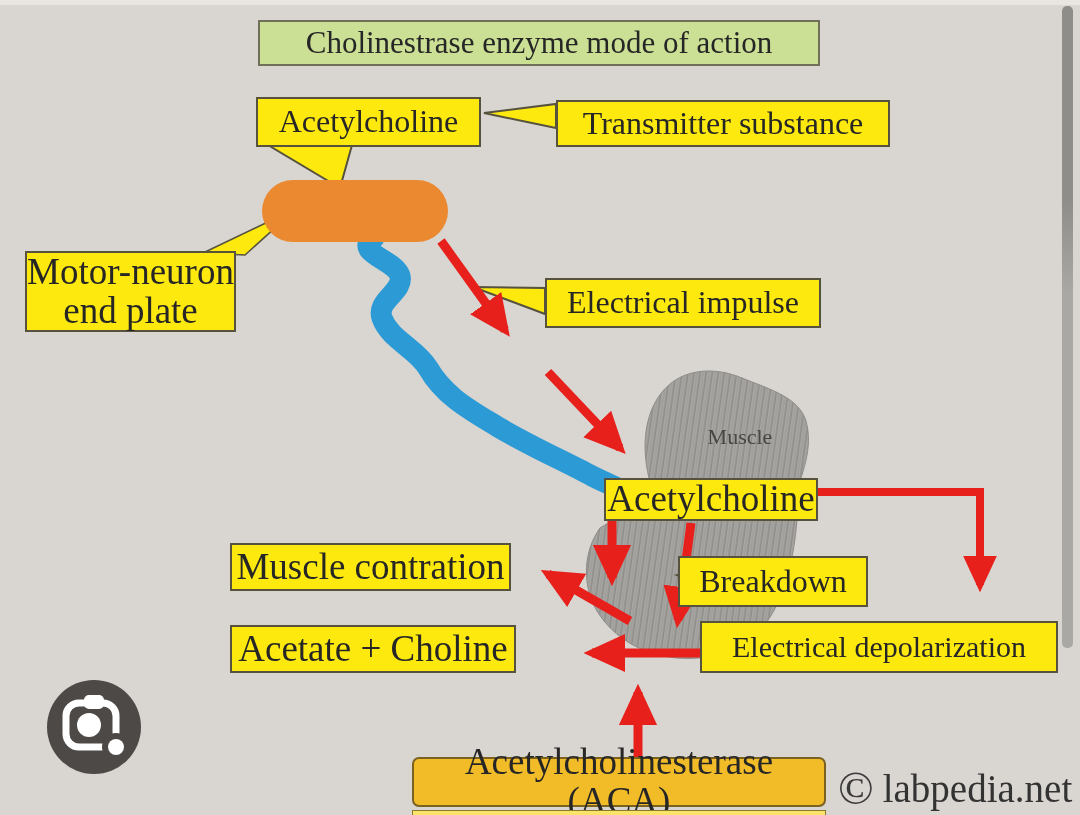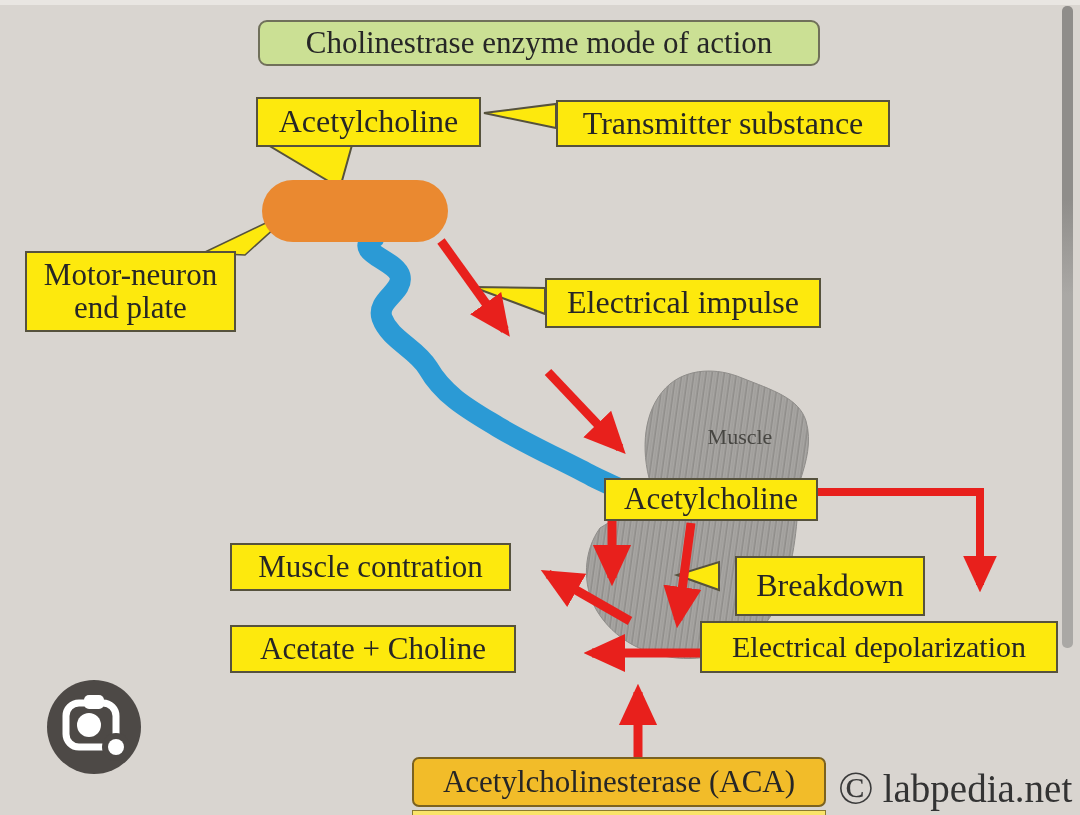--- a/index.html
+++ b/index.html
@@ -3,22 +3,22 @@
 <meta charset="utf-8">
 <style>
   html,body{margin:0;padding:0;background:#d9d5d0;}
   .stage{position:relative;width:1080px;height:815px;background:#d9d5d0;overflow:hidden;
          font-family:"Liberation Serif", serif;}
   .topstrip{position:absolute;left:0;top:0;width:1080px;height:5px;background:#e9e6e2;}
   svg.layer{position:absolute;left:0;top:0;z-index:1;}
   .box{position:absolute;z-index:2;box-sizing:border-box;background:#fde90d;
        border:2px solid #56523d;color:#262626;display:flex;align-items:center;
        justify-content:center;text-align:center;line-height:1.05;}
-  .title{background:#cbe094;border-color:#70705a;font-size:31px;border-radius:9px;}
-  .f32{font-size:32px;} .f31{font-size:31px;} .f30{font-size:30px;}
+  .title{background:#cbe094;border-color:#70705a;font-size:31px;}
+  .f32{font-size:32px;} .f31{font-size:37px;} .f30{font-size:30px;}
   .gold{background:#f2bc29;border-color:#7b6220;}
   .capsule{position:absolute;left:262px;top:180px;width:186px;height:62px;
            border-radius:31px;background:#ea8930;z-index:1;}
   .muscle-label{position:absolute;left:660px;top:416px;width:160px;height:42px;z-index:2;
                 font-size:22px;color:#474642;display:flex;align-items:center;justify-content:center;}
   .sliver{position:absolute;left:412px;top:810px;width:414px;height:5px;z-index:2;
           background:#f9e469;border:1px solid #8a7a30;border-bottom:none;box-sizing:border-box;}
   .scrollbar{position:absolute;left:1062px;top:6px;width:11px;height:642px;border-radius:5px;
              background:linear-gradient(#8f8d8a 0 30%, #aaa8a5 45% 100%);z-index:3;}
   .lens{position:absolute;left:44px;top:677px;width:100px;height:100px;z-index:3;cursor:pointer;}
@@ -98,21 +98,21 @@
   </div>
 
   <div class="box f31" style="left:604px;top:478px;width:214px;height:43px;">
     <span>Acetylcholine</span>
   </div>
 
   <div class="box f31" style="left:230px;top:543px;width:281px;height:48px;">
     <span>Muscle contration</span>
   </div>
 
-  <div class="box f32" style="left:735px;top:556px;width:190px;height:60px;">
+  <div class="box f32" style="left:678px;top:556px;width:190px;height:51px;">
     <span>Breakdown</span>
   </div>
 
   <div class="box f31" style="left:230px;top:625px;width:286px;height:48px;">
     <span>Acetate + Choline</span>
   </div>
 
   <div class="box f30" style="left:700px;top:621px;width:358px;height:52px;">
     <span>Electrical depolarization</span>
   </div>

